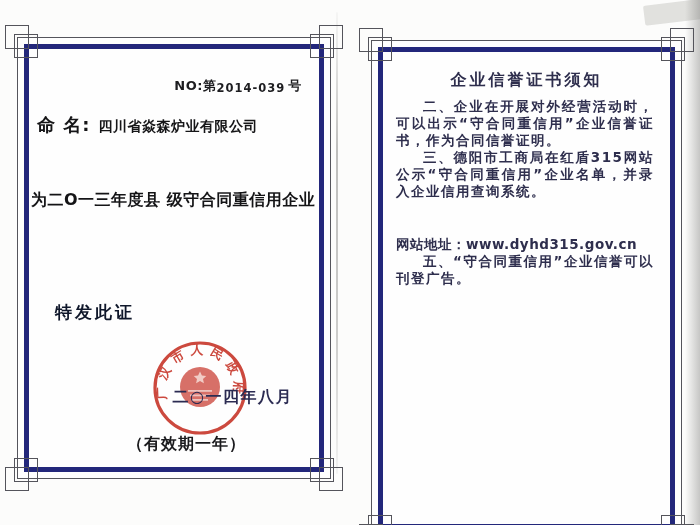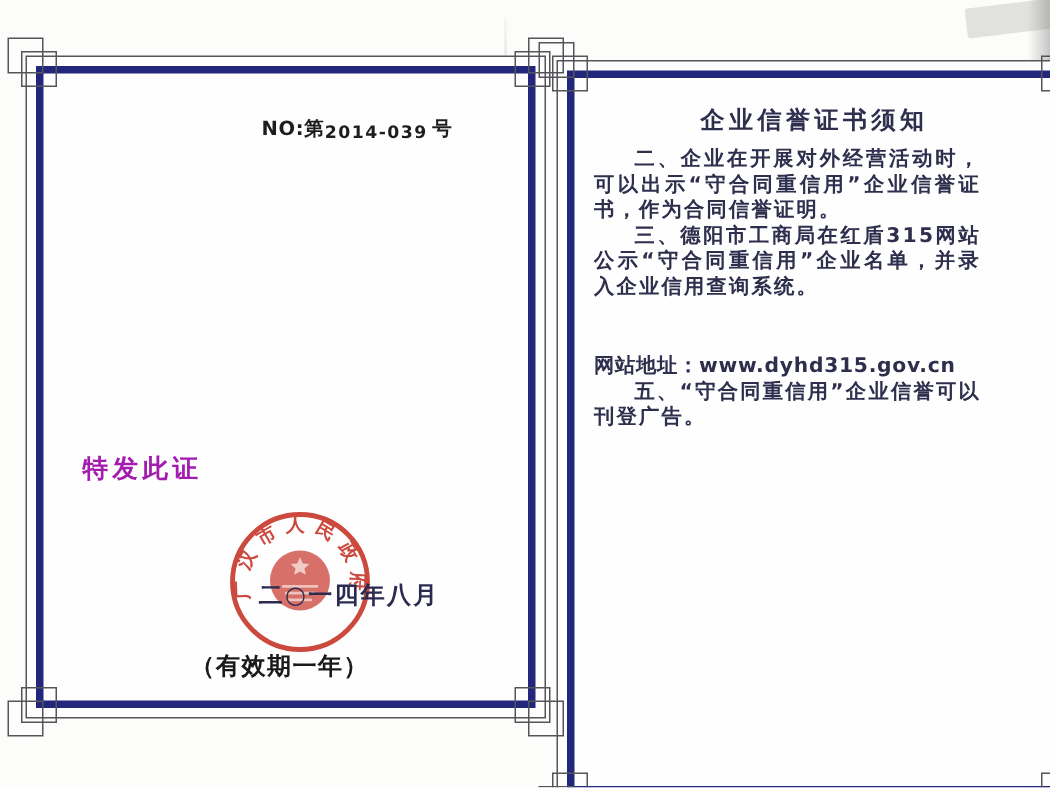--- a/index.html
+++ b/index.html
@@ -18,21 +18,21 @@
     background: linear-gradient(to right, rgba(110,110,108,0), rgba(110,110,108,.38));
   }
   .fold-line {
     position: absolute; left: 336px; top: 12px; width: 2px; height: 462px;
     background: linear-gradient(to bottom,
       rgba(130,130,128,.05), rgba(115,115,112,.45) 30%,
       rgba(115,115,112,.35) 70%, rgba(130,130,128,.08));
     border-radius: 2px;
   }
   
-  .page { position: absolute; background: #fefefe; padding-left: 33px; }
+  .page { position: absolute; background: #fefefe; }
   .page-left  { left: 17px;  top: 37px; width: 314px; height: 442px; }
   .page-right { left: 371px; top: 40px; width: 311px; height: 496px; }
   .frame-thin { position: absolute; inset: 0; border: 1.5px solid #54545b; }
   .frame-navy { position: absolute; inset: 6px; border: 5px solid #23277b; }
   .csq {
     position: absolute; width: 22px; height: 22px;
     border: 1.6px solid #54545b; background: transparent; z-index: 2;
   }
   .tlA { left: -4px; top: -4px; }       .tlB { left: -13px; top: -13px; }
   .trA { right: -4px; top: -4px; }      .trB { right: -13px; top: -13px; }
@@ -48,21 +48,21 @@
   .serial-num { font-size: 11.5px; position: relative; top: 2px; letter-spacing: 1px; }
   .serial-suffix { margin-left: 3px; }
   .name-line { position: absolute; left: 20px; top: 76px; right: 8px; color: #151517; white-space: nowrap; }
   .name-label { font-size: 18px; font-weight: bold; letter-spacing: 1px; }
   .company { font-size: 14px; font-weight: bold; margin-left: 3px; letter-spacing: .5px; }
   .award {
     position: absolute; left: 14px; top: 153px; right: 4px;
     font-size: 16px; font-weight: bold; color: #141416;
     letter-spacing: .5px; white-space: nowrap;
   }
-  .issue { position: absolute; left: 38px; top: 264px; font-size: 17px; font-weight: bold; color: #a21caf; letter-spacing: 3px; }
+  .issue { position: absolute; left: 38px; top: 264px; font-size: 17px; font-weight: bold; color: #0f172a; letter-spacing: 3px; }
   .seal { position: absolute; left: 133px; top: 301px; width: 100px; height: 100px; z-index: 1; }
   .date-line {
     position: absolute; left: 106px; top: 350px; width: 170px; z-index: 3;
     font-size: 16px; font-weight: bold; color: #2b2b52; letter-spacing: 1.5px; text-align: right;
   }
   .validity { position: absolute; left: 110px; top: 397px; font-size: 16px; font-weight: bold; color: #1a1a1d; letter-spacing: 1px; }
 
   
   .notice-title {
     position: absolute; top: 30px; left: 0; right: 0; text-align: center;
@@ -92,21 +92,26 @@
       <span class="csq trB"></span>
       <span class="csq blA"></span>
       <span class="csq blB"></span>
       <span class="csq brA"></span>
       <span class="csq brB"></span>
       <div class="frame-navy"></div>
     </div>
 
     <div class="serial"><span>NO:第</span><span class="serial-num">2014-039</span><span class="serial-suffix">号</span></div>
 
+    <div class="name-line">
+      <span class="name-label">命 名:</span>
+      <span class="company">四川省焱森炉业有限公司</span>
+    </div>
 
+    <div class="award">为二O一三年度县 级守合同重信用企业</div>
 
     <div class="issue">特发此证</div>
 
     <svg class="seal" viewBox="0 0 100 100">
       <g opacity="0.92">
         <circle cx="50" cy="50" r="45" fill="none" stroke="#c83a2e" stroke-width="3.2"></circle>
         <path id="sealArc" d="M 16.5 59 A 34.5 34.5 0 1 1 83.5 59" fill="none"></path>
         <text font-size="12.5" fill="#c83a2e" font-weight="bold" letter-spacing="6">
           <textPath href="#sealArc" startOffset="50%" text-anchor="middle">广汉市人民政府</textPath>
         </text>

